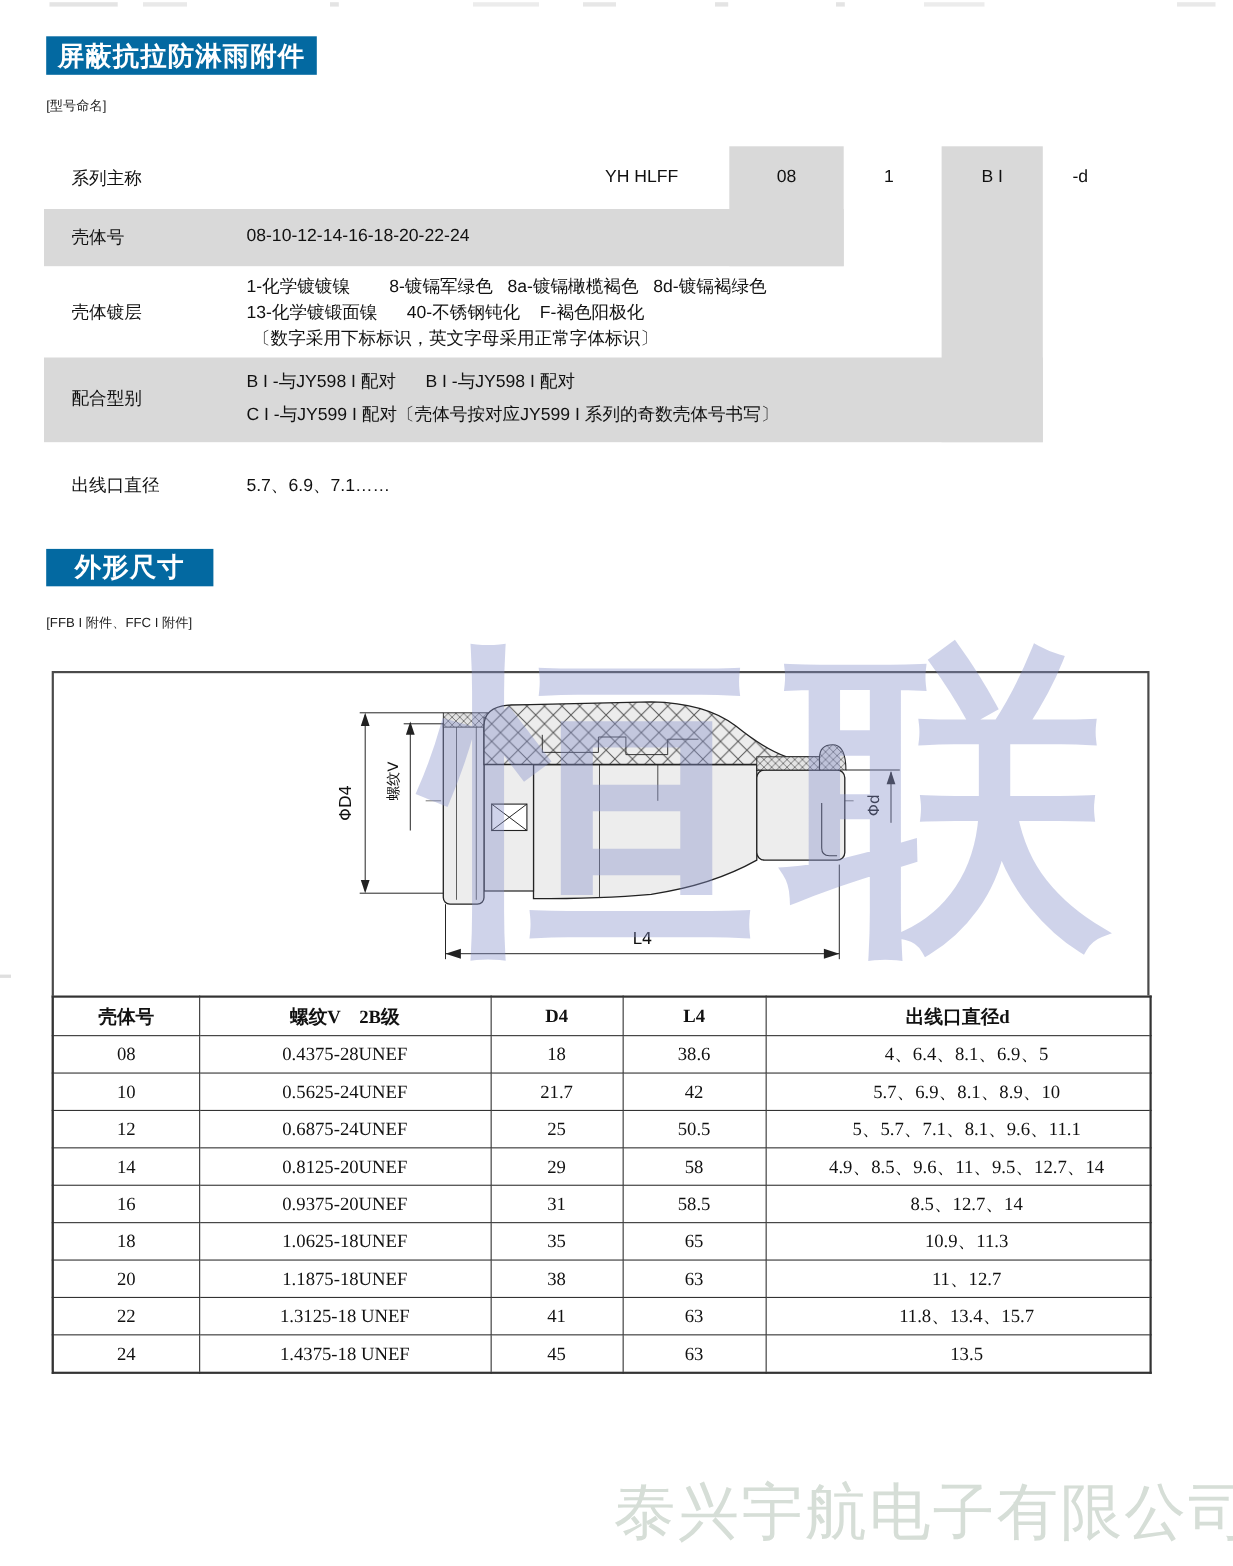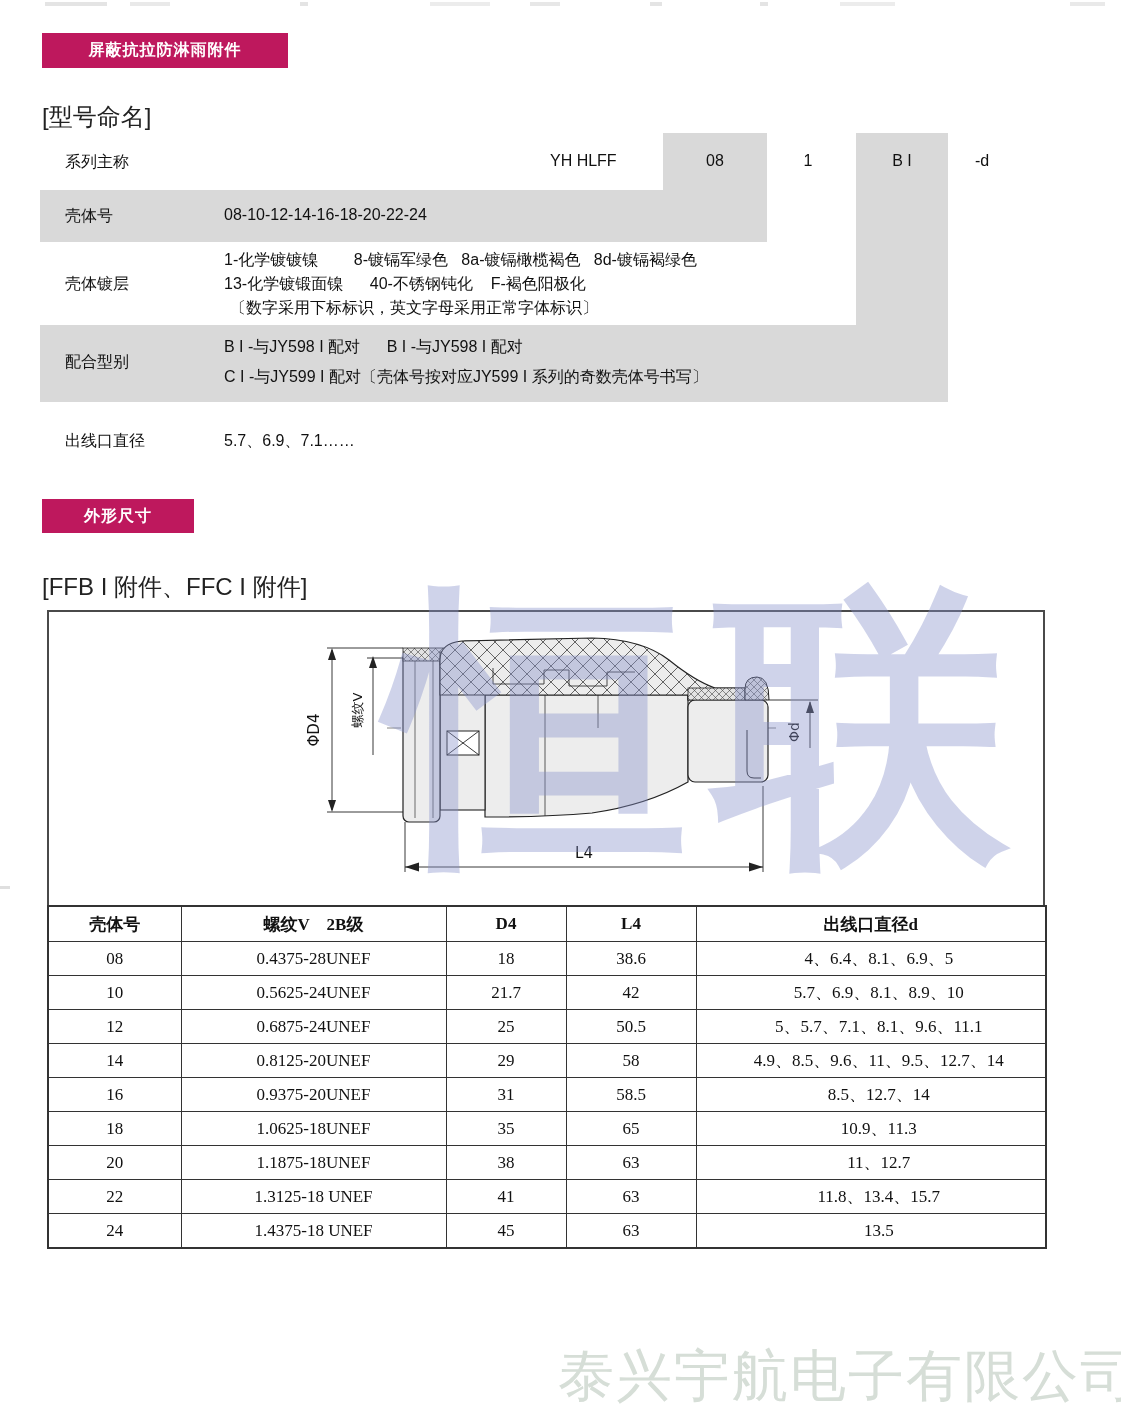--- a/index.html
+++ b/index.html
@@ -1,22 +1,22 @@
 <!DOCTYPE html>
 <html><head>
 <meta charset="utf-8">
 <style>
   html,body{margin:0;padding:0;background:#fff;}
   #page{position:relative;width:1121px;height:1424px;background:#ffffff;overflow:hidden;
         font-family:"Liberation Sans",sans-serif;color:#1a1a1a;}
   .abs{position:absolute;}
   
-  .blackbox{background:#be185d;color:#ffffff;font-weight:bold;font-size:16px;
+  .blackbox{background:#0369a1;color:#ffffff;font-weight:bold;font-size:24px;
             text-align:center;letter-spacing:1px;display:flex;align-items:center;justify-content:center;}
-  .subtitle{font-size:24px;color:#222;margin-top:13px;}
+  .subtitle{font-size:12px;color:#222;}
   
   .grayblock{background:#d9d9d9;}
   .nm-label{font-size:16px;color:#111;}
   .nm-val{font-size:16px;color:#111;white-space:pre;margin-left:34px;}
   .nm-code{font-size:16px;color:#111;text-align:center;}
   
   #frame{border:2px solid #4a4a4a;}
   
   table.dim{border-collapse:collapse;table-layout:fixed;width:998px;
             font-family:"Liberation Serif",serif;font-size:17px;color:#111;background:#fff;}

